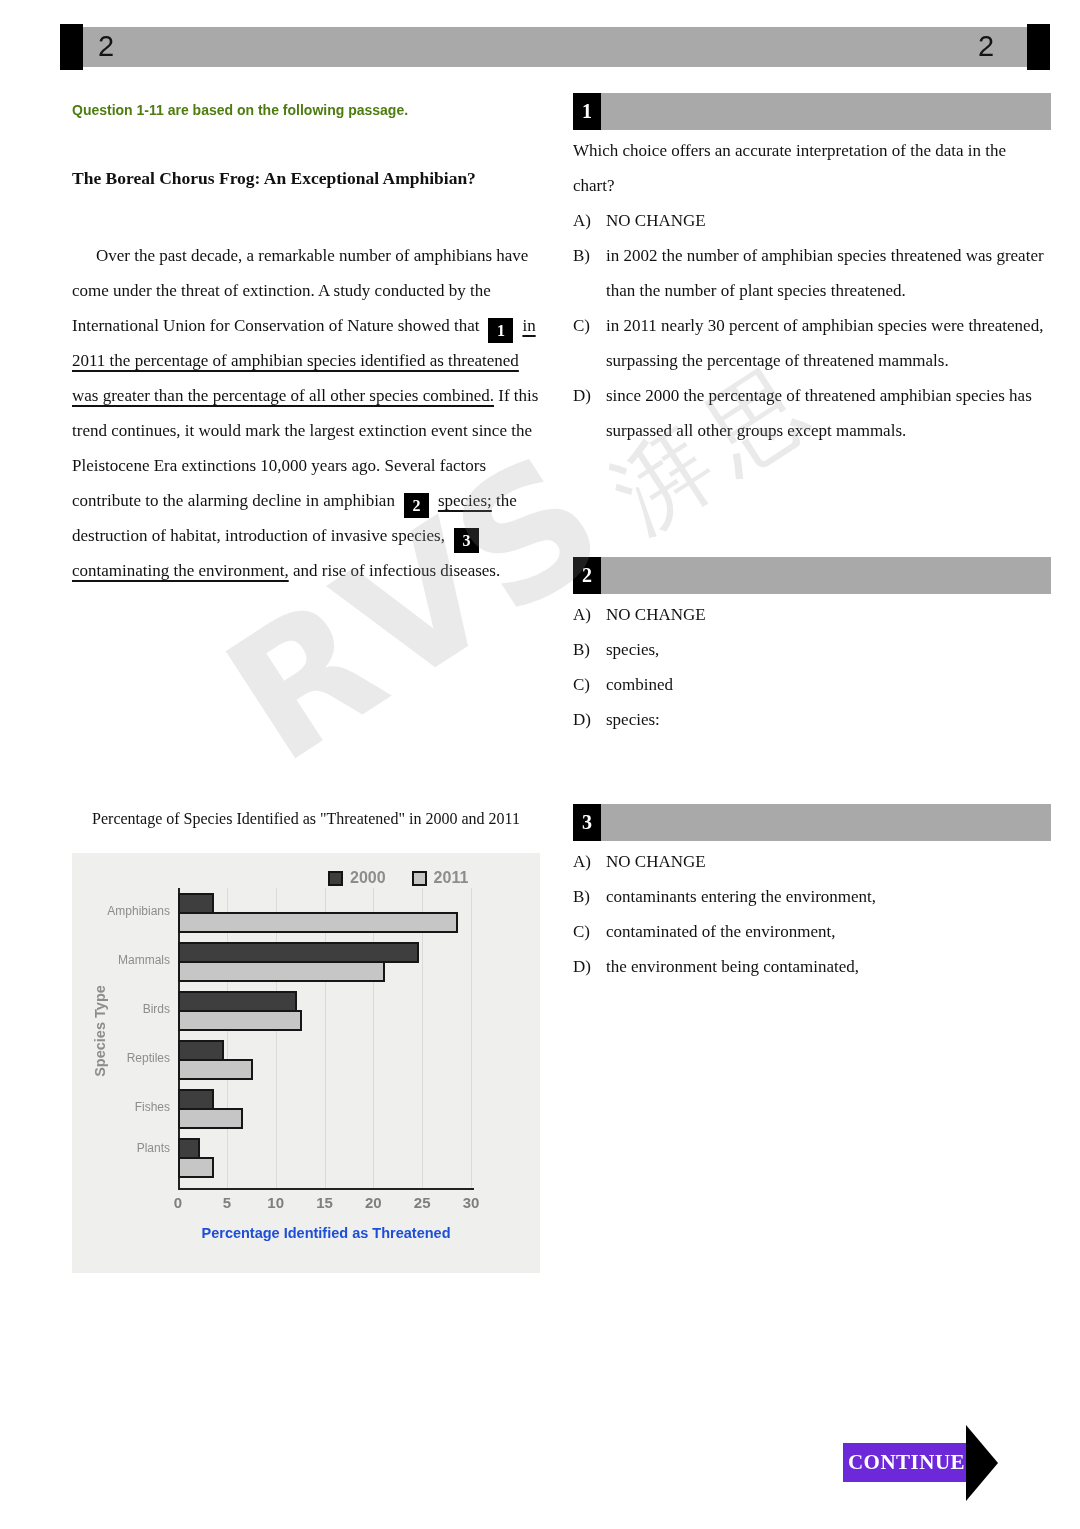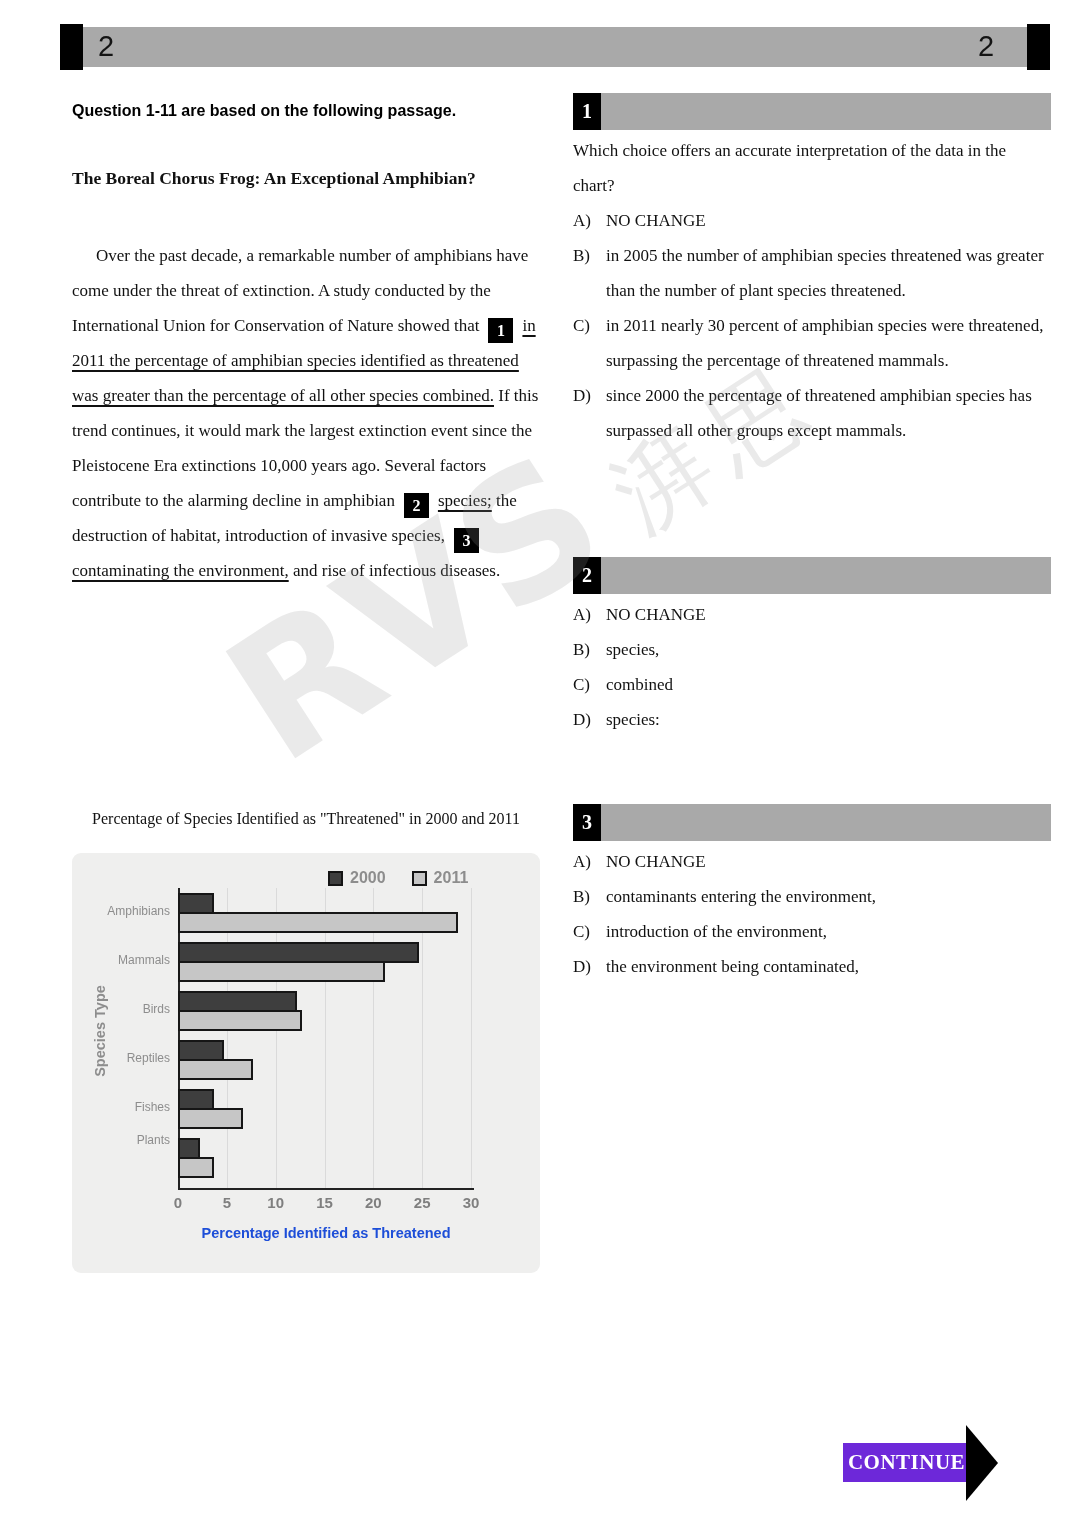--- a/index.html
+++ b/index.html
@@ -17,21 +17,21 @@
   .page-num {
     position:absolute; top:30px; font-family:"Liberation Sans", sans-serif;
     font-size:29px; color:#141414;
   }
   .page-num.left  { left:98px; }
   .page-num.right { left:978px; }
 
   
   .intro-heading {
     position:absolute; left:72px; top:102px; width:474px;
-    font-family:"Liberation Sans", sans-serif; font-weight:bold; font-size:16px; color:#000000;
+    font-family:"Liberation Sans", sans-serif; font-weight:bold; font-size:14px; color:#4d7c0f;
   }
   .passage-title {
     position:absolute; left:72px; top:168px; width:474px;
     font-weight:bold; font-size:17.5px;
   }
   .passage-body {
     position:absolute; left:72px; top:238px; width:476px;
     font-size:17px; line-height:35px; text-indent:24px;
   }
   .passage-body .u { text-decoration:underline; text-decoration-thickness:1.5px; text-underline-offset:4px; }
@@ -42,21 +42,20 @@
   }
 
   
   .chart-title {
     position:absolute; left:72px; top:810px; width:468px;
     text-align:center; font-size:16px;
   }
   .chart-panel {
     position:absolute; left:72px; top:853px; width:468px; height:420px;
     background:#efefee;
-    border-radius:9px;
   }
   .legend {
     position:absolute; left:256px; top:16px; display:flex; gap:26px;
     font-family:"Liberation Sans", sans-serif; font-size:16px; font-weight:bold; color:#8d8d8d;
     align-items:center;
   }
   .legend-item { display:flex; align-items:center; }
   .legend .swatch { width:15px; height:15px; border:2px solid #141414; margin-right:7px; }
   .gridline { position:absolute; top:35px; height:300px; width:1px; background:#dadada; }
   .axis-y { position:absolute; left:106px; top:35px; width:2px; height:302px; background:#222; }
@@ -173,38 +172,38 @@
         <div class="bar" style="left: 106px; top: 108px; width: 207.1px; background: rgb(198, 198, 198);"></div>
         <div class="cat-label" style="top: 149px;">Birds</div>
         <div class="bar" style="left: 106px; top: 138px; width: 119.2px; background: rgb(62, 62, 62);"></div>
         <div class="bar" style="left: 106px; top: 157px; width: 124.083px; background: rgb(198, 198, 198);"></div>
         <div class="cat-label" style="top: 198px;">Reptiles</div>
         <div class="bar" style="left: 106px; top: 187px; width: 45.95px; background: rgb(62, 62, 62);"></div>
         <div class="bar" style="left: 106px; top: 206px; width: 75.25px; background: rgb(198, 198, 198);"></div>
         <div class="cat-label" style="top: 247px;">Fishes</div>
         <div class="bar" style="left: 106px; top: 236px; width: 36.1833px; background: rgb(62, 62, 62);"></div>
         <div class="bar" style="left: 106px; top: 255px; width: 65.4833px; background: rgb(198, 198, 198);"></div>
-        <div class="cat-label" style="top: 280px;">Plants</div>
+        <div class="cat-label" style="top: 288px;">Plants</div>
         <div class="bar" style="left: 106px; top: 285px; width: 21.5333px; background: rgb(62, 62, 62);"></div>
         <div class="bar" style="left: 106px; top: 304px; width: 36.1833px; background: rgb(198, 198, 198);"></div>
       </div>
   </div>
 
   <div class="question q1">
     <div class="q-bar">
       <div class="q-num">1</div>
     </div>
     <div class="q-stem">Which choice offers an accurate interpretation of the data in the chart?</div>
     <div class="choice">
       <span class="letter">A)</span>
       <span class="ctext">NO CHANGE</span>
     </div>
     <div class="choice">
       <span class="letter">B)</span>
-      <span class="ctext">in 2005 the number of amphibian species threatened was greater than the number of plant species threatened.</span>
+      <span class="ctext">in 2002 the number of amphibian species threatened was greater than the number of plant species threatened.</span>
     </div>
     <div class="choice">
       <span class="letter">C)</span>
       <span class="ctext">in 2011 nearly 30 percent of amphibian species were threatened, surpassing the percentage of threatened mammals.</span>
     </div>
     <div class="choice">
       <span class="letter">D)</span>
       <span class="ctext">since 2000 the percentage of threatened amphibian species has surpassed all other groups except mammals.</span>
     </div>
   </div>
@@ -238,21 +237,21 @@
     <div class="choice" style="margin-top:3px;">
       <span class="letter">A)</span>
       <span class="ctext">NO CHANGE</span>
     </div>
     <div class="choice">
       <span class="letter">B)</span>
       <span class="ctext">contaminants entering the environment,</span>
     </div>
     <div class="choice">
       <span class="letter">C)</span>
-      <span class="ctext">introduction of the environment,</span>
+      <span class="ctext">contaminated of the environment,</span>
     </div>
     <div class="choice">
       <span class="letter">D)</span>
       <span class="ctext">the environment being contaminated,</span>
     </div>
   </div>
 
   <div class="continue-rect">CONTINUE</div>
   <div class="continue-arrow"></div>
 

